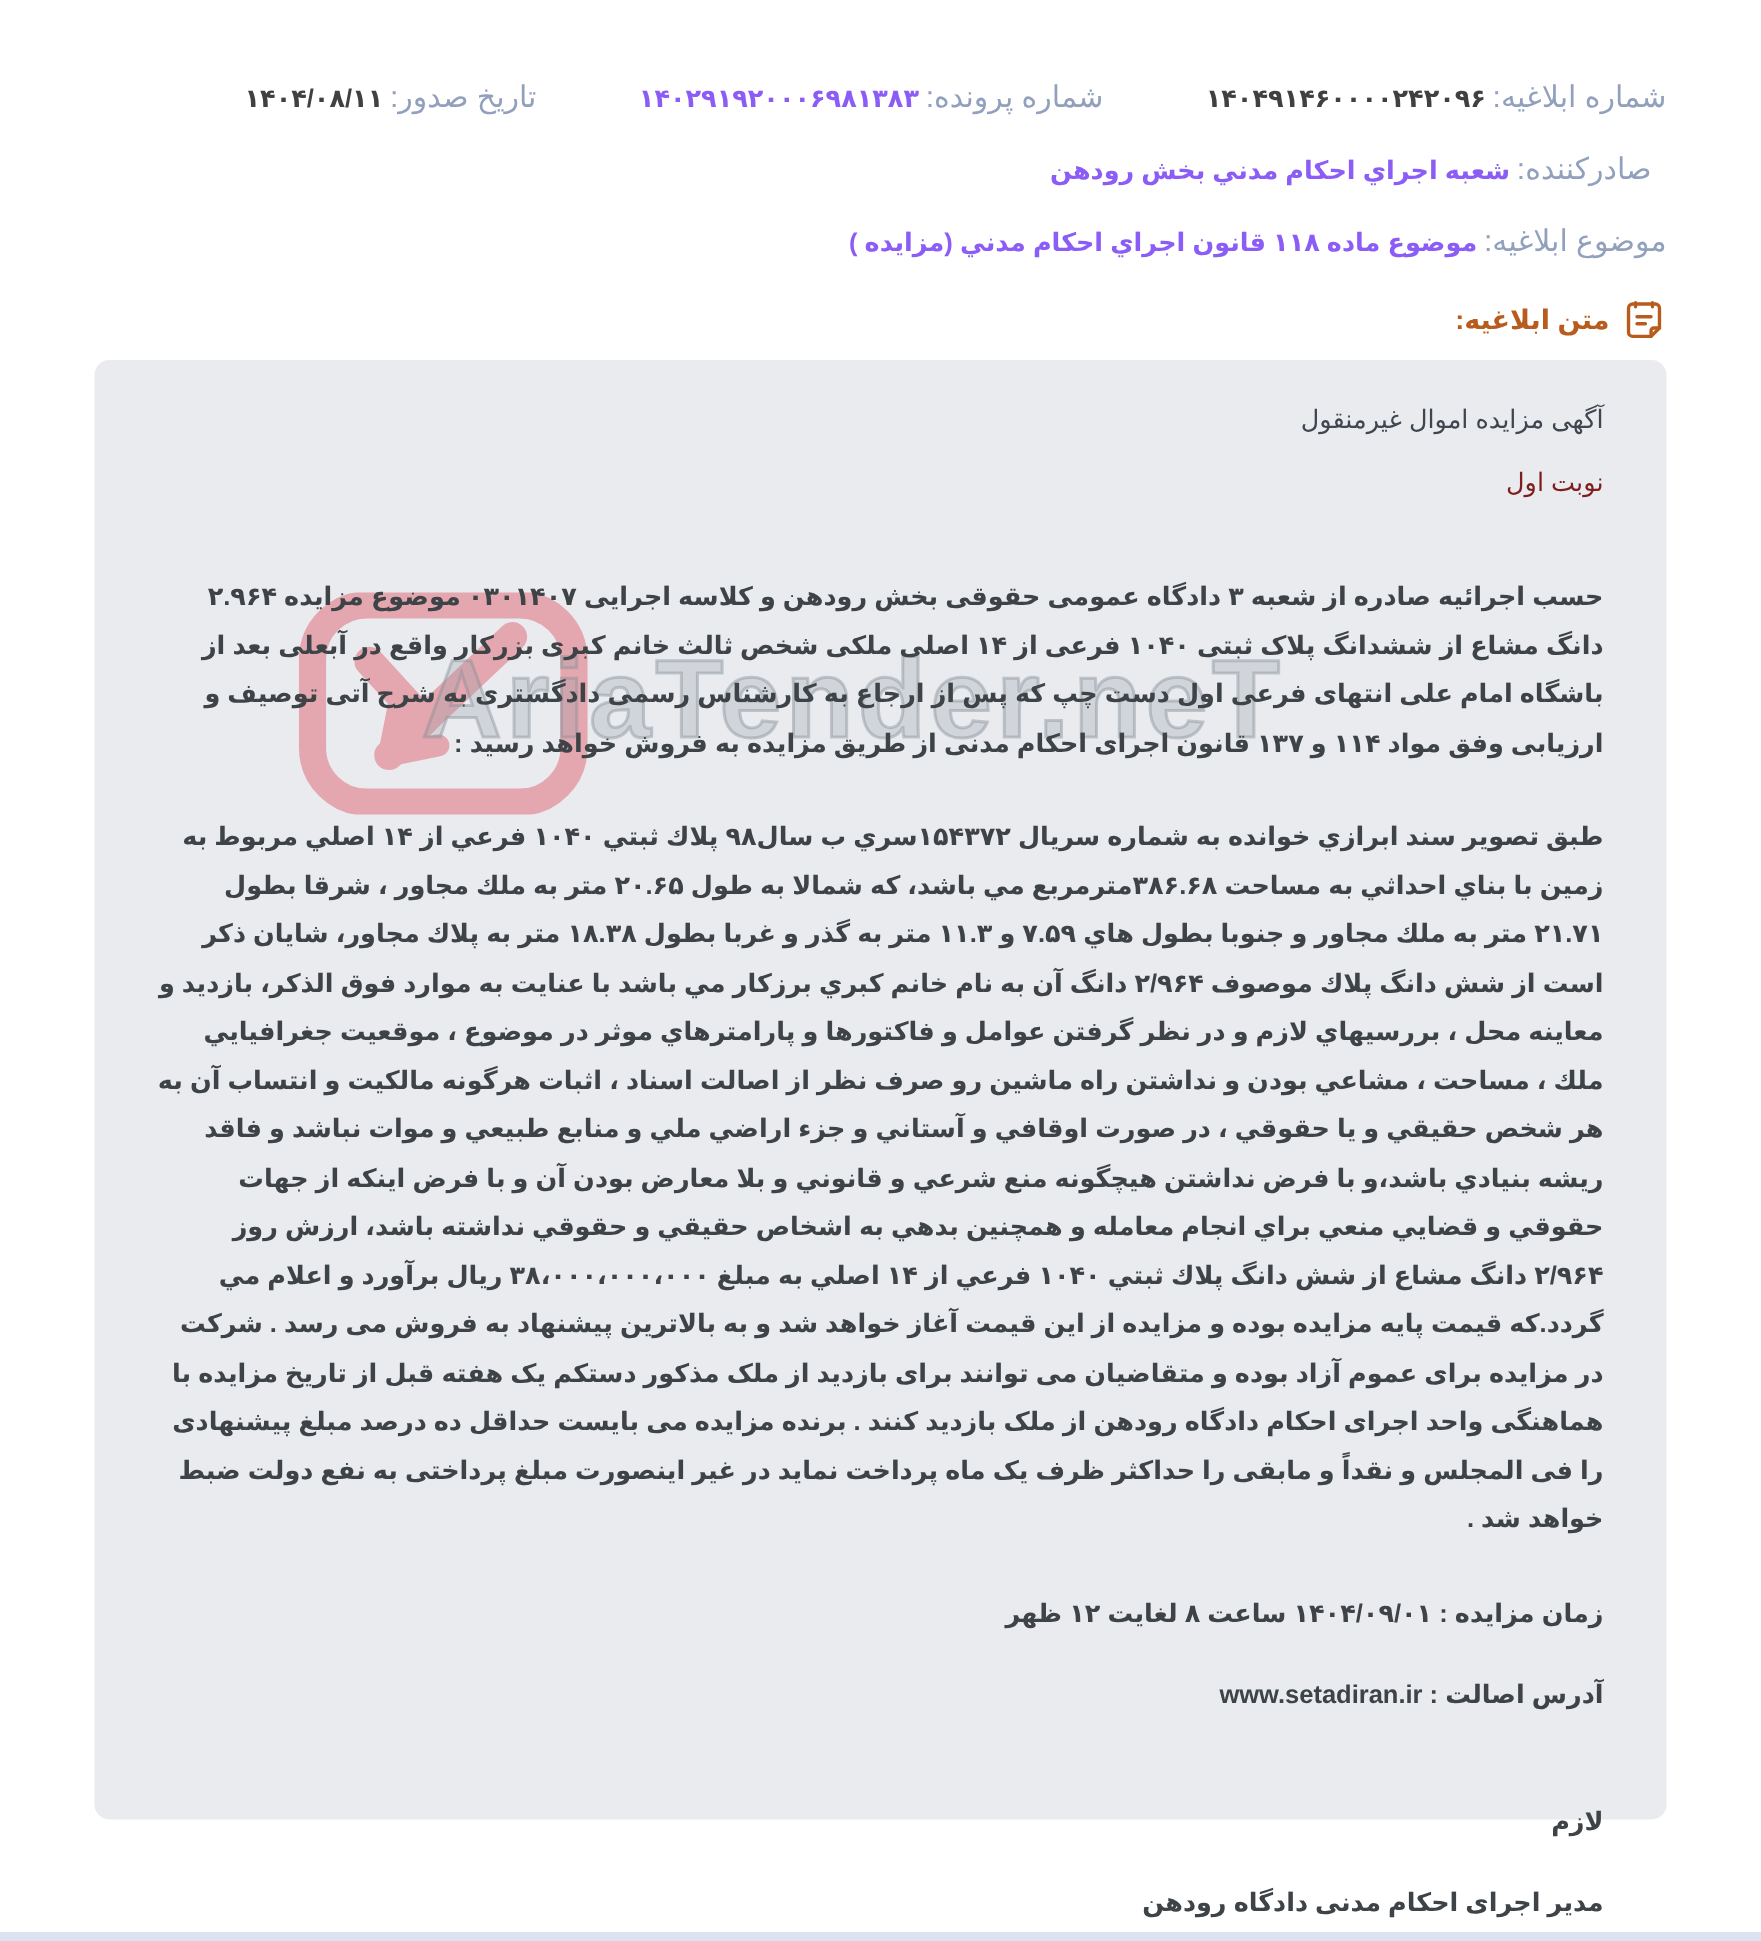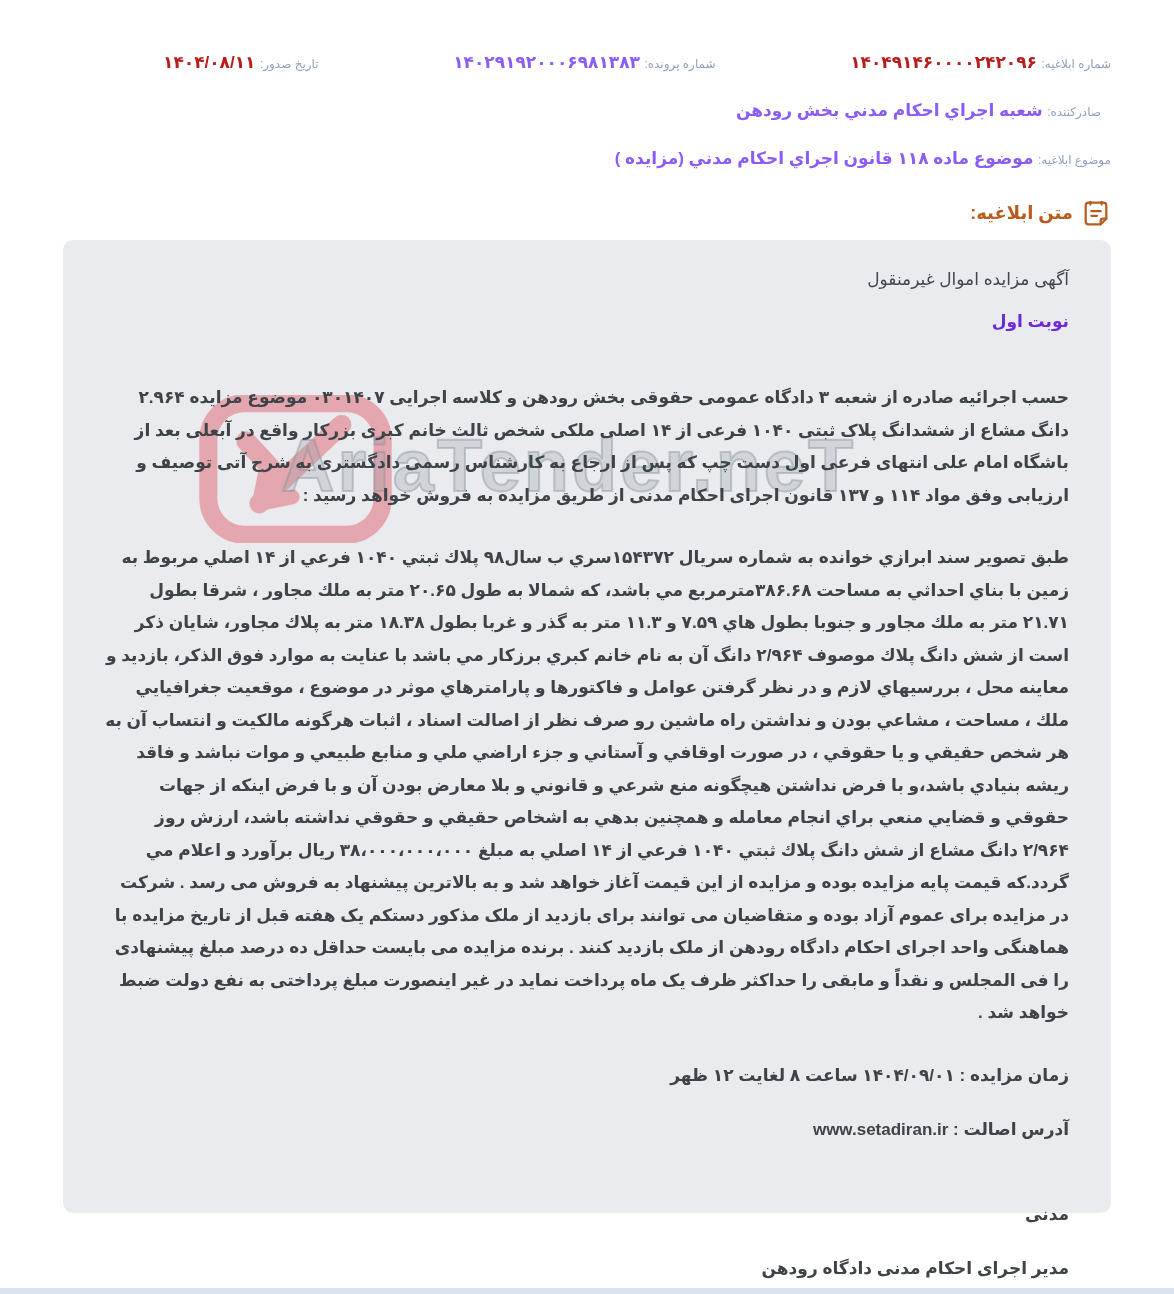--- a/index.html
+++ b/index.html
@@ -10,23 +10,23 @@
   }
   .page { position:absolute; inset:0; direction:rtl; }
 
   
   .hdr-row1 {
     position:absolute; top:52px; right:63px; left:63px;
     display:flex; justify-content:space-between; align-items:baseline;
     padding-left:100px;
   }
   .hdr-pair { white-space:nowrap; }
-  .hdr-label { color:#90a0bd; font-size:12px; }
+  .hdr-label { color:#90a0bd; font-size:20px; }
   .hdr-value { font-weight:bold; font-size:17px; }
-  .val-bright { color:#b91c1c; }
+  .val-bright { color:#404040; }
   .val-dark   { color:#8b5cf6; }
   .hdr-row2 { position:absolute; top:100px; right:73px; }
   .hdr-row3 { position:absolute; top:148px; right:63px; }
   .hdr-row2 .hdr-value, .hdr-row3 .hdr-value { font-size:17px; }
 
   
   .section-row {
     position:absolute; top:198px; right:63px;
     display:flex; align-items:center; gap:8px; color:#b85c1e;
   }
@@ -38,21 +38,21 @@
     position:absolute; top:240px; right:63px;
     width:1048px; height:973px;
     background:#e9ebee; border-radius:10px;
   }
   .panel-inner {
     position:relative; z-index:1;
     padding:24px 42px 0 42px;
     color:#3d4347; font-size:17px; line-height:32.5px; text-align:right;
   }
   .p-title { font-weight:normal; color:#3f4650; margin-bottom:9px; }
-  .p-round { font-weight:bold; color:#6d28d9; margin-bottom:44px; }
+  .p-round { font-weight:normal; color:#7f1d1d; margin-bottom:44px; }
   .p-body  { font-weight:bold; margin-bottom:30px; text-align:right; }
   .p-line  { font-weight:bold; margin-bottom:22px; }
   .p-time  { margin-top:30px; }
   .p-sign  { margin-top:52px; }
   .url { direction:ltr; unicode-bidi:embed; }
 
   
   .watermark { position:absolute; top:155px; left:0; right:0; z-index:0; pointer-events:none; }
   .wm-logo { position:absolute; left:130px; top:0; width:205px; height:148px; opacity:.45; }
   .wm-text {
@@ -125,19 +125,19 @@
     <div class="panel-inner">
       <p class="p-title">آگهی مزایده اموال غیرمنقول</p>
       <p class="p-round">نوبت اول</p>
       <p class="p-body">حسب اجرائیه صادره از شعبه ۳ دادگاه عمومی حقوقی بخش رودهن و کلاسه اجرایی ۰۳۰۱۴۰۷ موضوع مزایده ۲.۹۶۴ دانگ مشاع از ششدانگ پلاک ثبتی ۱۰۴۰ فرعی از ۱۴ اصلی ملکی شخص ثالث خانم کبری بزرکار واقع در آبعلی بعد از باشگاه امام علی انتهای فرعی اول دست چپ که پس از ارجاع به کارشناس رسمی دادگستری به شرح آتی توصیف و ارزیابی وفق مواد ۱۱۴ و ۱۳۷ قانون اجرای احکام مدنی از طریق مزایده به فروش خواهد رسید :</p>
       <p class="p-body">طبق تصویر سند ابرازي خوانده به شماره سریال ۱۵۴۳۷۲سري ب سال۹۸ پلاك ثبتي ۱۰۴۰ فرعي از ۱۴ اصلي مربوط به زمین با بناي احداثي به مساحت ۳۸۶.۶۸مترمربع مي باشد، که شمالا به طول ۲۰.۶۵ متر به ملك مجاور ، شرقا بطول ۲۱.۷۱  متر به ملك مجاور و جنوبا بطول هاي ۷.۵۹ و ۱۱.۳ متر به گذر و غربا بطول ۱۸.۳۸ متر به پلاك مجاور، شایان ذکر است از شش دانگ پلاك موصوف ۲/۹۶۴ دانگ آن به نام خانم کبري برزکار مي باشد با عنایت به موارد فوق الذکر، بازدید و معاینه محل ، بررسیهاي لازم و در نظر گرفتن عوامل و فاکتورها و پارامترهاي موثر در موضوع ، موقعیت جغرافیایي ملك ، مساحت ، مشاعي بودن و نداشتن راه ماشین رو صرف نظر از اصالت اسناد ، اثبات هرگونه مالکیت و انتساب آن به هر شخص حقیقي و یا حقوقي ، در صورت اوقافي و آستاني و جزء اراضي ملي و منابع طبیعي و موات نباشد و فاقد ریشه بنیادي باشد،و با فرض نداشتن هیچگونه منع شرعي و قانوني و بلا معارض بودن آن و با فرض اینکه از جهات حقوقي و قضایي منعي براي انجام معامله و همچنین بدهي به اشخاص حقیقي و حقوقي نداشته باشد، ارزش روز ۲/۹۶۴ دانگ مشاع از شش دانگ پلاك ثبتي ۱۰۴۰ فرعي از ۱۴ اصلي به مبلغ ۳۸،۰۰۰،۰۰۰،۰۰۰ ریال برآورد و اعلام مي گردد.که قیمت پایه مزایده بوده و مزایده از این قیمت آغاز خواهد شد و به بالاترین پیشنهاد به فروش می رسد . شرکت در مزایده برای عموم آزاد بوده و متقاضیان می توانند برای بازدید از ملک مذکور دستکم یک هفته قبل از تاریخ مزایده با هماهنگی واحد اجرای احکام دادگاه رودهن از ملک بازدید کنند . برنده مزایده می بایست حداقل ده درصد مبلغ پیشنهادی را فی المجلس و نقداً و مابقی را حداکثر ظرف یک ماه پرداخت نماید در غیر اینصورت مبلغ پرداختی به نفع دولت ضبط خواهد شد .</p>
       <p class="p-line p-time">زمان مزایده : ۱۴۰۴/۰۹/۰۱ ساعت ۸ لغایت ۱۲ ظهر</p>
       <p class="p-line">
         <span>آدرس اصالت :</span>
         <span class="url">www.setadiran.ir</span>
       </p>
-      <p class="p-line p-sign">مدنی</p>
+      <p class="p-line p-sign">لازم</p>
       <p class="p-line">مدیر اجرای احکام مدنی دادگاه رودهن</p>
     </div>
   </div>
 
   <div class="footer-strip"></div>
 </div>
 
 </body></html>

